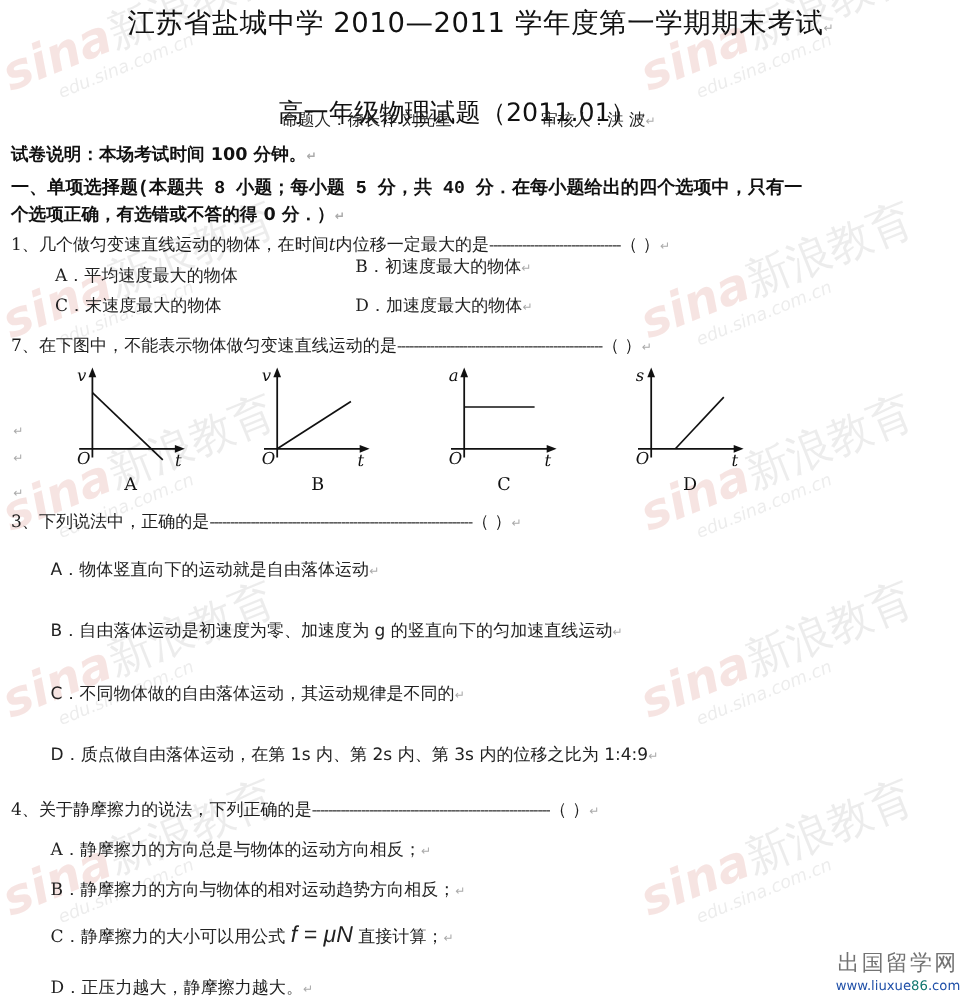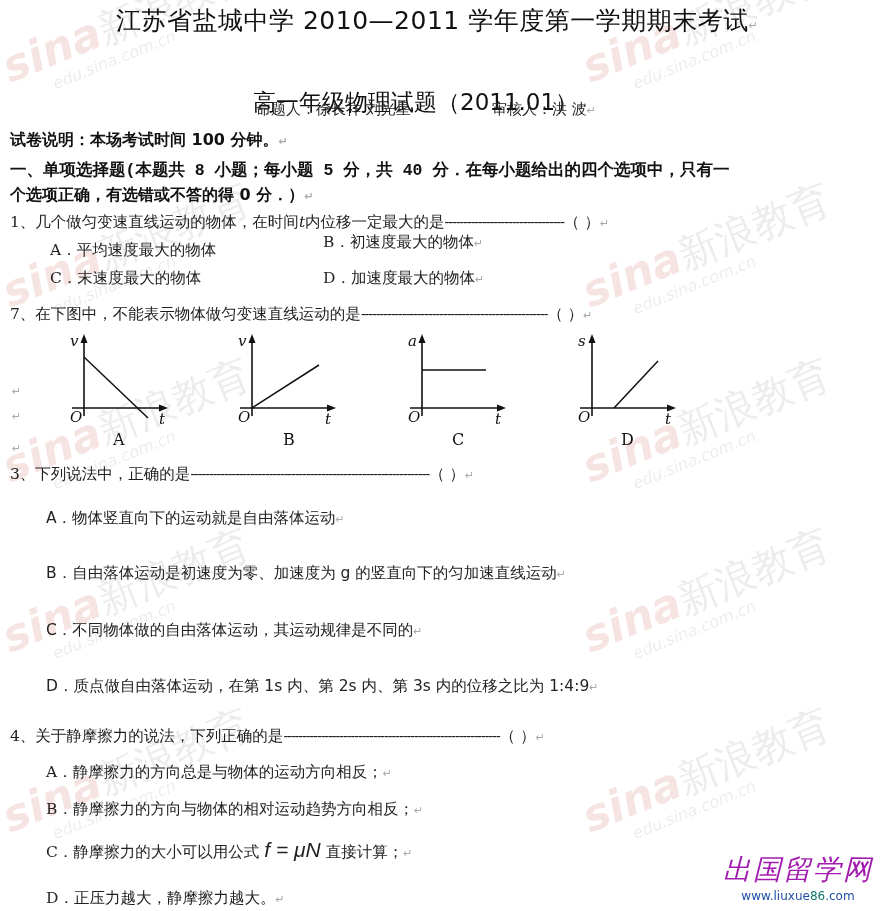--- a/index.html
+++ b/index.html
@@ -18,21 +18,21 @@
   .pm { color:#aaa; font-size:11px; font-family:"DejaVu Sans",sans-serif; }
   .dots { letter-spacing:-1px; font-size:14px; color:#222; }
   .wm { position:absolute; opacity:0.13; pointer-events:none; transform:rotate(-22deg); transform-origin:left bottom; }
   .wm .sina { font-family:"DejaVu Sans",sans-serif; font-weight:bold; font-style:italic; font-size:44px; color:#c0392b; }
   .wm .cn { font-family:"DejaVu Sans",sans-serif; font-size:40px; color:#777; }
   .wm .url { font-family:"DejaVu Sans",sans-serif; font-style:italic; font-size:16px; color:#777; display:block; margin-left:40px; margin-top:-6px;}
   .graph { position:absolute; }
   .graph text { font-family:"DejaVu Serif","Liberation Serif",serif; font-style:italic; font-size:15px; fill:#111; }
   .glabel { font-family:"DejaVu Serif","Liberation Serif",serif; font-size:16px; color:#111; position:absolute; }
   .logo { position:absolute; right:14px; bottom:8px; text-align:center; }
-  .logo .cn { font-family:"DejaVu Sans",sans-serif; font-size:28px; color:#a21caf; letter-spacing:2px;font-style:italic; }
+  .logo .cn { font-family:"DejaVu Sans",sans-serif; font-size:20px; color:#737373; letter-spacing:2px; }
   .logo .url { font-family:"DejaVu Sans",sans-serif; font-size:12px; color:#1f4fa8; }
   .logo .url b { color:#0f766e; font-weight:normal; }
 </style>
 </head>
 <body>
 
 <div class="wm" style="left:20px;top:40px;"><span class="sina">sina</span><span class="cn">新浪教育</span><span class="url">edu.sina.com.cn</span></div>
 <div class="wm" style="left:600px;top:40px;"><span class="sina">sina</span><span class="cn">新浪教育</span><span class="url">edu.sina.com.cn</span></div>
 <div class="wm" style="left:20px;top:265px;"><span class="sina">sina</span><span class="cn">新浪教育</span><span class="url">edu.sina.com.cn</span></div>
 <div class="wm" style="left:600px;top:265px;"><span class="sina">sina</span><span class="cn">新浪教育</span><span class="url">edu.sina.com.cn</span></div>

